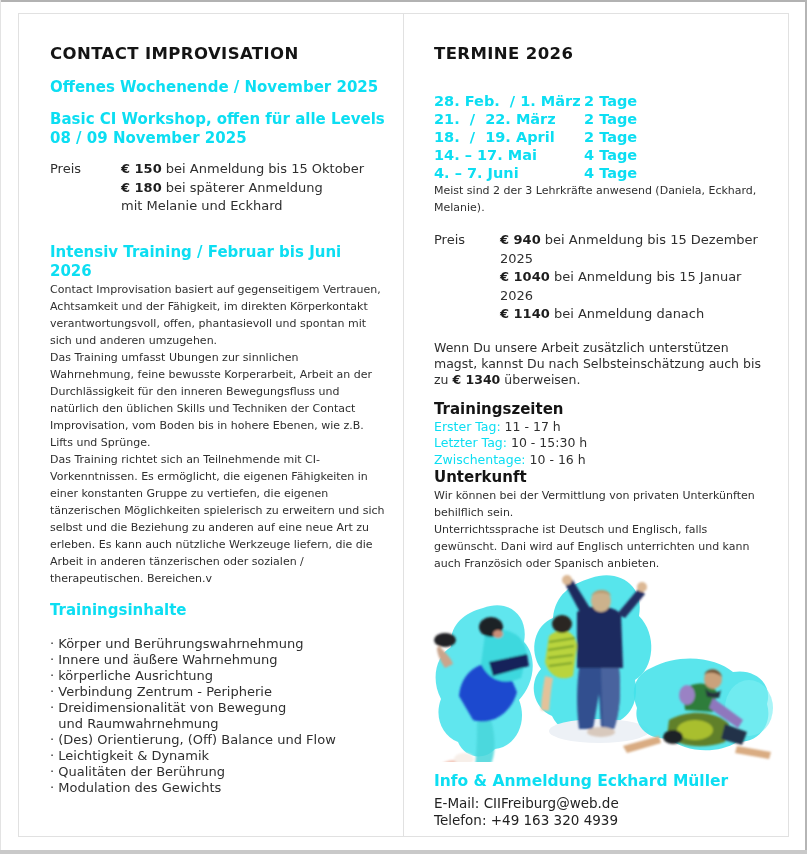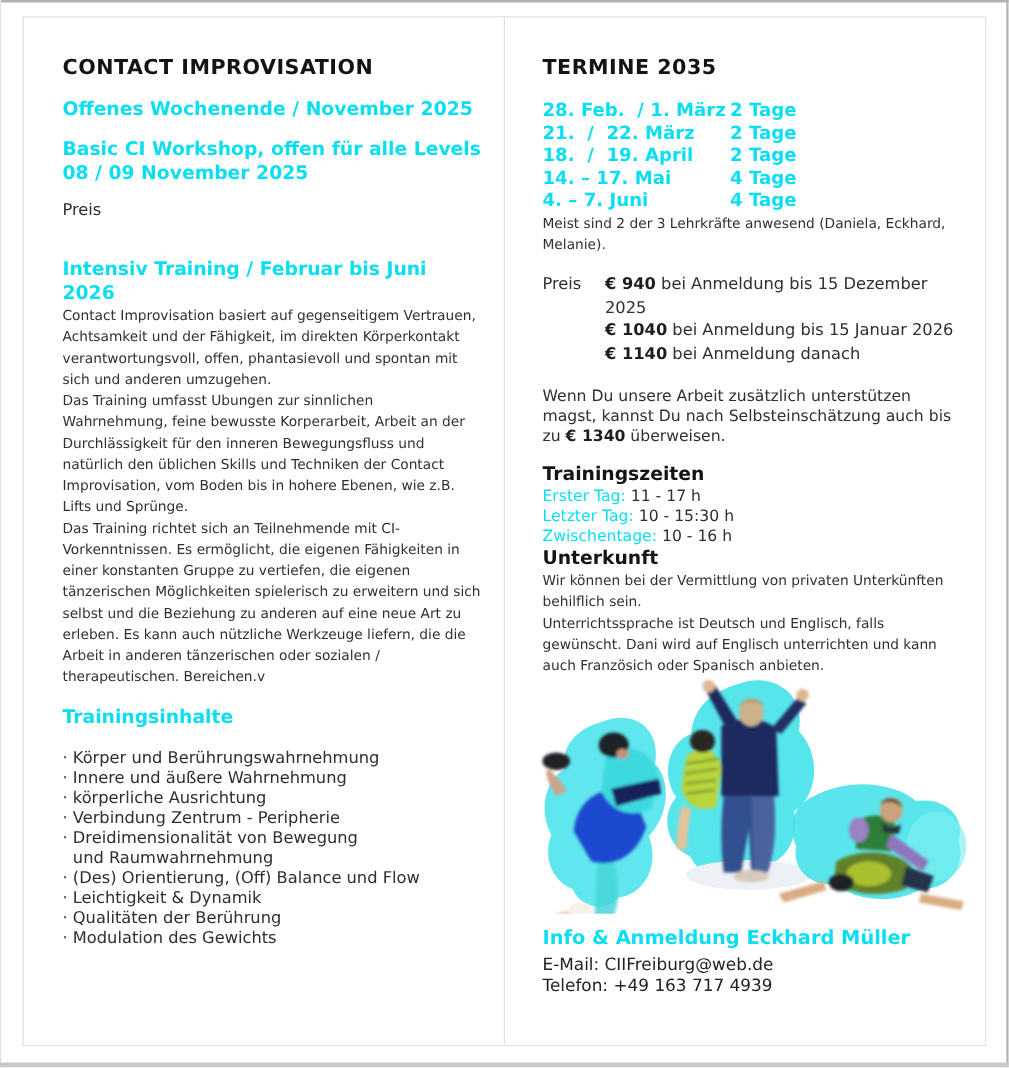--- a/index.html
+++ b/index.html
@@ -30,30 +30,30 @@
   .h-cyan { font-size:15px; font-weight:700; line-height:19px; margin:0; color:var(--accent); }
   .weekend  { margin-top:14px; }
   .basic    { margin-top:13px; }
   .basic .light { font-weight:700; }
   .intensiv { margin-top:27px; }
   .inhalte  { margin-top:14px; }
 
   p.body { font-size:11px; line-height:17px; margin:0; color:#2f2f2f; }
   .para { margin-top:10px; }
 
-  .price-block { display:flex; margin-top:12px; font-size:13px; }
+  .price-block { display:flex; margin-top:12px; font-size:13px;gap:16px; }
   .price-label { width:55px; flex:none; line-height:18.5px; }
   .price-line  { line-height:18.5px; }
   .price-line b { font-weight:700; color:#1d1d1d; }
 
   .bullets { margin-top:16px; }
   .bullet-line { font-size:13px; line-height:16px; white-space:pre-wrap; }
 
   
-  .dates { margin-top:16px; }
+  .dates { margin-top:28px; }
   .date-row { font-size:14.5px; font-weight:700; color:var(--accent); line-height:18px; display:flex; }
   .date-label { width:150px; flex:none; white-space:pre; }
   .teachers { margin-top:13px; }
   .price-block-r { margin-top:15px; }
   .price-block-r .price-label { width:50px; }
   .support { margin-top:16px; font-size:12.5px; line-height:16px; }
   .support b { font-weight:700; color:#1d1d1d; }
 
   .h-black { font-size:15px; font-weight:700; color:#141414; line-height:19px; margin:0; }
   .zeiten-h { margin-top:9px; }
@@ -84,20 +84,25 @@
 
     <h2 class="h-cyan weekend">Offenes Wochenende / November 2025</h2>
 
     <div class="h-cyan basic">
       <div><b>Basic CI Workshop,</b><span class="light"> offen für alle Levels</span></div>
       <div>08 / 09 November 2025</div>
     </div>
 
     <div class="price-block">
       <div class="price-label">Preis</div>
+      <div class="price-lines">
+        <div class="price-line"><b>€ 150</b><span> bei Anmeldung bis 15 Oktober</span></div>
+        <div class="price-line"><b>€ 180</b><span> bei späterer Anmeldung</span></div>
+        <div class="price-line">mit Melanie und Eckhard</div>
+      </div>
     </div>
 
     <h2 class="h-cyan intensiv">Intensiv Training / Februar bis Juni 2026</h2>
 
     <p class="body para">Contact Improvisation basiert auf gegenseitigem Vertrauen, Achtsamkeit und der Fähigkeit, im direkten Körperkontakt verantwortungsvoll, offen, phantasievoll und spontan mit sich und anderen umzugehen.</p>
     <p class="body para">Das Training umfasst Ubungen zur sinnlichen Wahrnehmung, feine bewusste Korperarbeit, Arbeit an der Durchlässigkeit für den inneren Bewegungsfluss und natürlich den üblichen Skills und Techniken der Contact Improvisation, vom Boden bis in hohere Ebenen, wie z.B. Lifts und Sprünge.</p>
     <p class="body para">Das Training richtet sich an Teilnehmende mit CI-Vorkenntnissen. Es ermöglicht, die eigenen Fähigkeiten in einer konstanten Gruppe zu vertiefen, die eigenen tänzerischen Möglichkeiten spielerisch zu erweitern und sich selbst und die Beziehung zu anderen auf eine neue Art zu erleben. Es kann auch nützliche Werkzeuge liefern, die die Arbeit in anderen tänzerischen oder sozialen / therapeutischen. Bereichen.v</p>
 
     <h2 class="h-cyan inhalte">Trainingsinhalte</h2>
 
@@ -110,21 +115,21 @@
       <div class="bullet-line">&nbsp;&nbsp;und Raumwahrnehmung</div>
       <div class="bullet-line">· (Des) Orientierung, (Off) Balance und Flow</div>
       <div class="bullet-line">· Leichtigkeit &amp; Dynamik</div>
       <div class="bullet-line">· Qualitäten der Berührung</div>
       <div class="bullet-line">· Modulation des Gewichts</div>
 
     </div>
   </section>
 
   <section class="col col-right">
-    <h1 class="page-title">TERMINE 2035</h1>
+    <h1 class="page-title">TERMINE 2026</h1>
 
     <div class="dates">
       <div class="date-row">
           <span class="date-label">28. Feb.  / 1. März</span>
           <span>2 Tage</span>
         </div>
       <div class="date-row">
           <span class="date-label">21.  /  22. März</span>
           <span>2 Tage</span>
         </div>
@@ -228,15 +233,15 @@
             <ellipse cx="92" cy="29" rx="9" ry="10" fill="#caa27c"></ellipse>
             <path d="M83,25 C86,17 99,18 101,27 C96,22 87,21 83,25 Z" fill="#6b4f33"></path>
             <path d="M84,38 C88,44 96,44 100,40 L98,48 L86,47 Z" fill="#26303c"></path>
           </g>
         </g>
       </svg>
     </div>
 
     <h2 class="contact-heading">Info &amp; Anmeldung Eckhard Müller</h2>
     <p class="contact-line"><span>E-Mail:</span><span> CIIFreiburg@web.de</span></p>
-    <p class="contact-line"><span>Telefon:</span><span> +49 163 717 4939</span></p>
+    <p class="contact-line"><span>Telefon:</span><span> +49 163 320 4939</span></p>
   </section>
 </div>
 
 </body></html>

